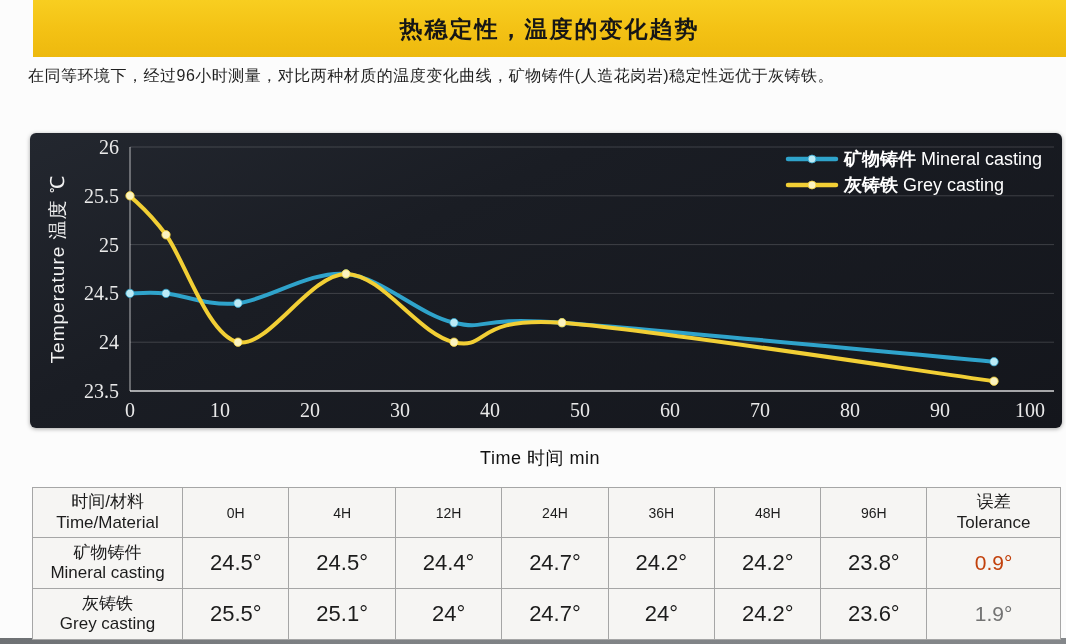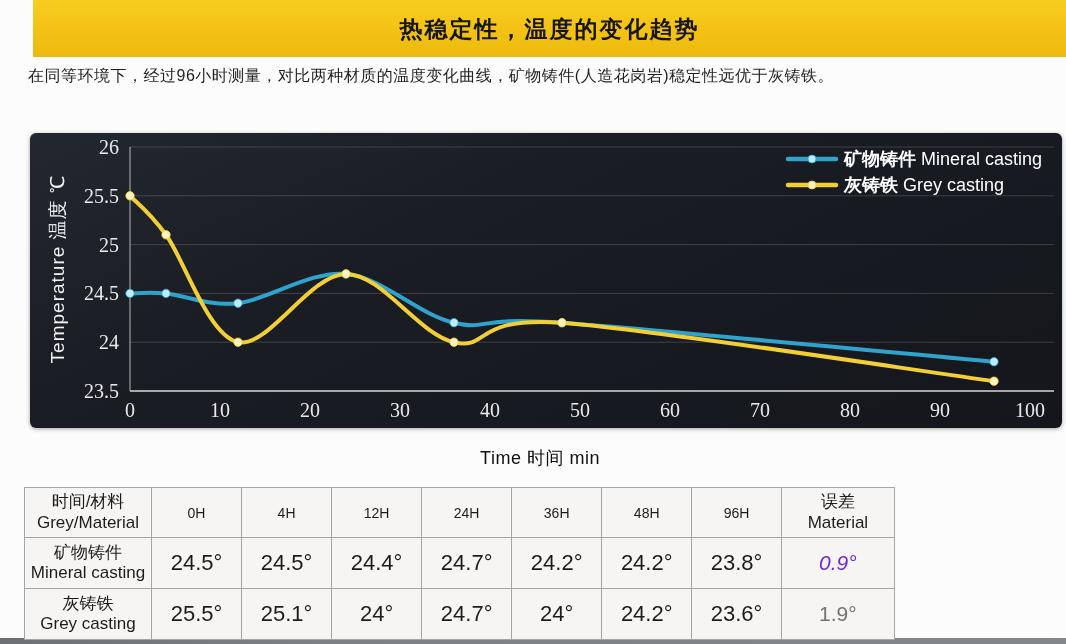--- a/index.html
+++ b/index.html
@@ -35,21 +35,21 @@
   .axis-label{font-family:"Liberation Sans", sans-serif;font-size:19px;fill:#F3F3F3;letter-spacing:1px;}
   .legend-text{font-family:"Liberation Sans", sans-serif;font-size:18px;fill:#FFFFFF;}
 
   .x-axis-title{
     position:absolute;top:446px;left:24px;width:1032px;
     text-align:center;font-size:18px;color:#101010;letter-spacing:0.5px;
   }
 
   
   .data-table{
-    position:absolute;top:487px;left:24px;width:871px;
+    position:absolute;top:487px;left:32px;width:1029px;
     border-collapse:collapse;table-layout:fixed;
   }
   .data-table th,.data-table td{
     border:1px solid #A6A6A6;background:#F6F5F3;
     text-align:center;vertical-align:middle;color:#1c1c1c;
     font-weight:normal;padding:0;
   }
   .data-table thead tr{height:50px;}
   .data-table tbody tr{height:51px;}
   .two-line div{line-height:1.2;font-size:17px;}
@@ -138,49 +138,49 @@
       <col style="width: 10.35%;">
       <col style="width: 10.35%;">
       <col style="width: 10.35%;">
       <col style="width: 10.3%;">
       <col style="width: 13%;">
     </colgroup>
   <thead id="table-head">
       <tr>
         <th class="two-line">
           <div>时间/材料</div>
-          <div>Grey/Material</div>
+          <div>Time/Material</div>
         </th>
         <th class="col-header">0H</th>
         <th class="col-header">4H</th>
         <th class="col-header">12H</th>
         <th class="col-header">24H</th>
         <th class="col-header">36H</th>
         <th class="col-header">48H</th>
         <th class="col-header">96H</th>
         <th class="two-line">
           <div>误差</div>
-          <div>Material</div>
+          <div>Tolerance</div>
         </th>
       </tr>
     </thead>
   <tbody id="table-body">
       <tr>
         <td class="two-line">
           <div>矿物铸件</div>
           <div>Mineral casting</div>
         </td>
         <td class="value-cell">24.5°</td>
         <td class="value-cell">24.5°</td>
         <td class="value-cell">24.4°</td>
         <td class="value-cell">24.7°</td>
         <td class="value-cell">24.2°</td>
         <td class="value-cell">24.2°</td>
         <td class="value-cell">23.8°</td>
-        <td class="tolerance-cell" style="color: #6d28d9; font-style: italic;">0.9°</td>
+        <td class="tolerance-cell" style="color: #c2410c;">0.9°</td>
       </tr>
       <tr>
         <td class="two-line">
           <div>灰铸铁</div>
           <div>Grey casting</div>
         </td>
         <td class="value-cell">25.5°</td>
         <td class="value-cell">25.1°</td>
         <td class="value-cell">24°</td>
         <td class="value-cell">24.7°</td>

